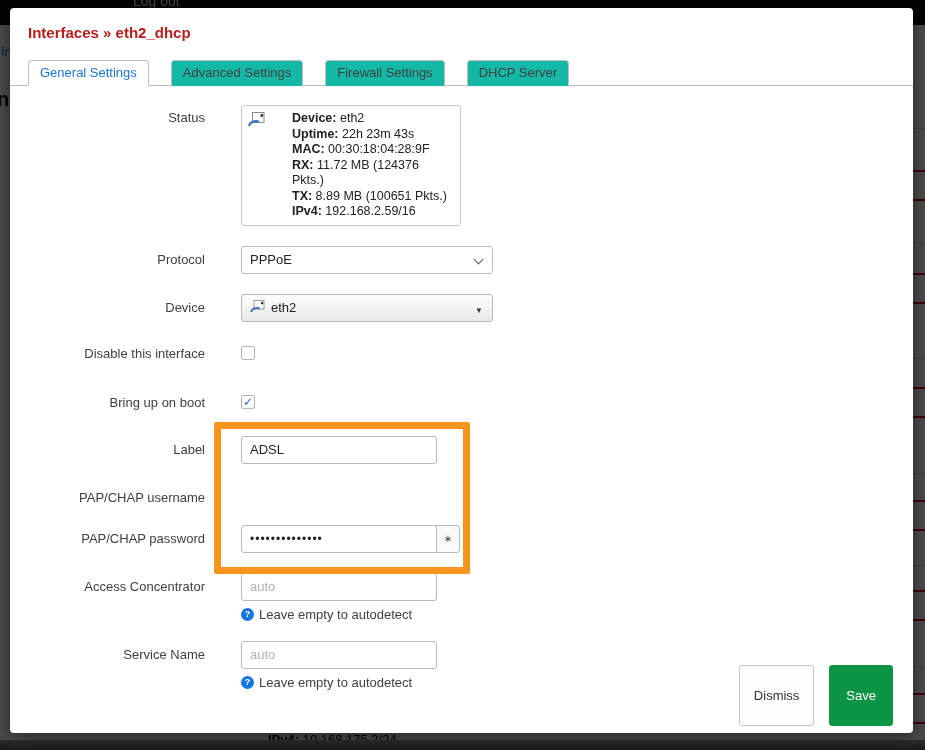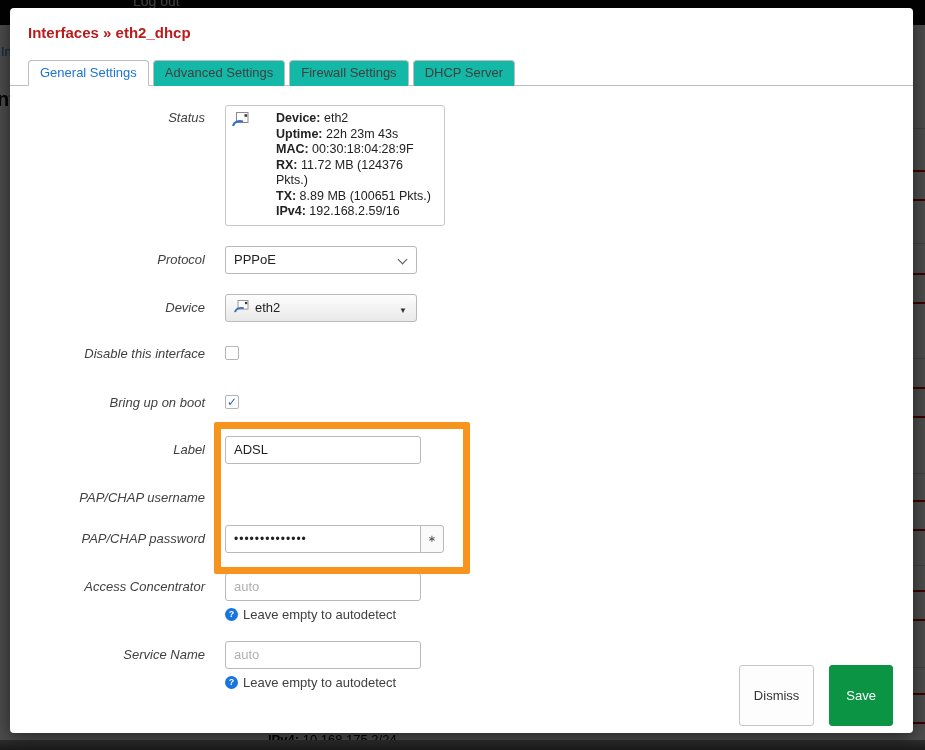--- a/index.html
+++ b/index.html
@@ -29,33 +29,33 @@
   
   .overlay { position:absolute; inset:0; background:rgba(0,0,0,0.70); z-index:5; }
 
   
   .modal {
     position:absolute; left:10px; top:8px; width:903px; height:725px; z-index:10;
     background:#fff; border-radius:4px; box-shadow:0 3px 18px rgba(0,0,0,0.55);
   }
   .modal-title { padding:15px 18px 0 18px; font-size:15px; font-weight:bold; color:#b91c1c; line-height:20px; margin-bottom:16px; }
 
-  .tabs { display:flex; gap:4px; padding-left:18px; padding-right:18px; border-bottom:1px solid #bdbdbd; }
+  .tabs { display:flex; gap:22px; padding-left:18px; padding-right:18px; border-bottom:1px solid #bdbdbd; }
   .tab {
     font-size:13px; line-height:16px; padding:4px 11px; cursor:pointer;
     border:1px solid #bdbdbd; border-bottom:none; border-radius:4px 4px 0 0;
     background:#14b8a6; color:#404040; position:relative; top:1px;
   }
   .tab.active { background:#fff; color:#1a74d4; border-bottom:1px solid #fff; }
 
   .form { padding-top:19px; }
   .form-row { display:flex; padding-left:18px; margin-bottom:20px; }
   .form-label {
-    width:177px; margin-right:20px; text-align:right; font-size:13px; color:#404040;
-    padding-top:6px; flex:0 0 177px;font-style:italic;
+    width:177px; margin-right:36px; text-align:right; font-size:13px; color:#404040;
+    padding-top:6px; flex:0 0 177px;
   }
   .form-label.top { padding-top:5px; }
   .form-field { flex:1; }
 
   
   .status-box {
     width:220px; border:1px solid #c9c9c9; border-radius:3px; background:#fff;
     padding:5px 6px; display:flex; align-items:flex-start;gap:24px;
   }
   .status-icon { flex:0 0 20px; padding-top:1px; }
@@ -64,21 +64,21 @@
 
   
   .text-input {
     width:196px; height:28px; border:1px solid #b9b9b9; border-radius:3px;
     font-size:13px; color:#222; padding:0 8px; background:#fff; outline:none;
     font-family:"Liberation Sans","DejaVu Sans",sans-serif;
   }
   .text-input::placeholder { color:#b0b0b0; }
 
   .select {
-    position:relative; width:192px; height:28px; border:1px solid #b9b9b9; border-radius:3px;
+    position:relative; width:252px; height:28px; border:1px solid #b9b9b9; border-radius:3px;
     background:#fff; font-size:13px; color:#222; display:flex; align-items:center;
     padding:0 24px 0 8px; cursor:pointer;
   }
   .select .chev {
     position:absolute; right:10px; top:9px; width:7px; height:7px;
     border-right:1.5px solid #555; border-bottom:1.5px solid #555; transform:rotate(45deg);
   }
   .select.device {
     background:linear-gradient(#fdfdfd,#e9e9e9); gap:6px;
   }

